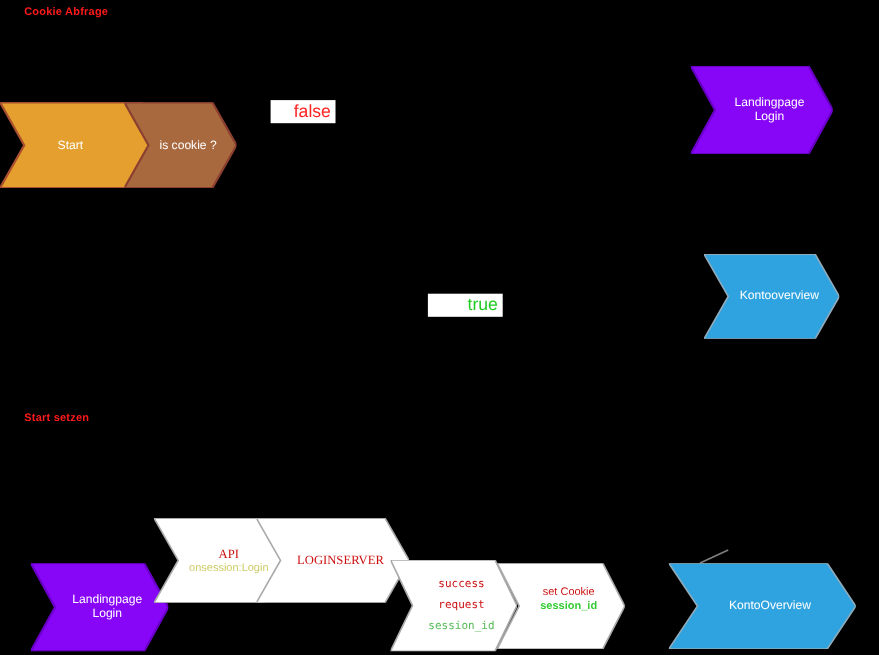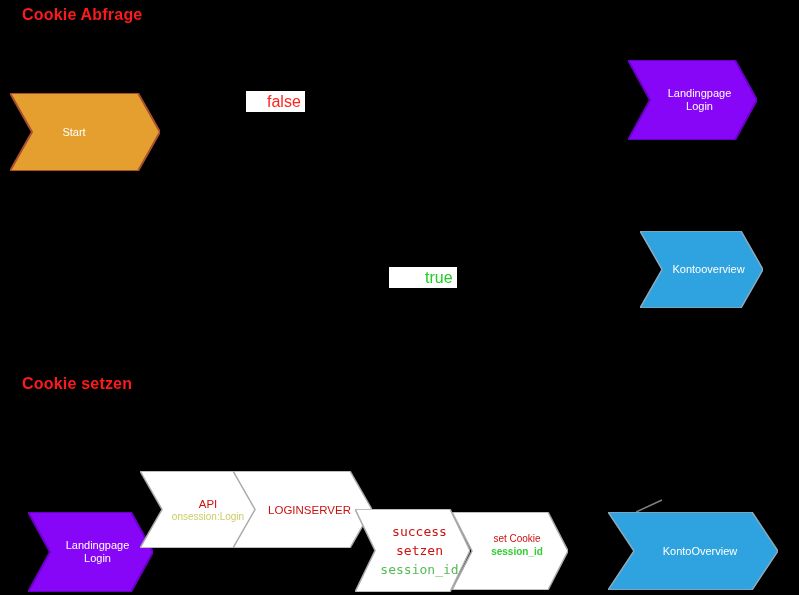--- a/index.html
+++ b/index.html
@@ -2,59 +2,67 @@
 <html><head>
 <meta charset="utf-8">
 <style>
   html,body{margin:0;padding:0;background:#000;}
   .canvas{
     position:relative;width:799px;height:595px;background:#000;
     overflow:hidden;font-family:"Liberation Sans",sans-serif;
   }
   .abs{position:absolute;}
   .section-label{
-    color:#FF1A1A;font-size:16px;font-weight:bold;letter-spacing:.2px;
+    color:#FF1A1A;font-size:10px;font-weight:bold;letter-spacing:.2px;
   }
   .shape{position:absolute;}
   .shape svg{display:block;}
   .shape-label{
     position:absolute;inset:0;display:flex;flex-direction:column;
     align-items:center;justify-content:center;text-align:center;
     pointer-events:none;padding-left:14px;box-sizing:border-box;
   }
   .txt-white{color:#FFFFFF;font-size:11px;line-height:13px;}
-  .txt-red{color:#CC1111;font-size:11.5px;line-height:14px;}
+  .txt-red{color:#CC1111;font-size:11.5px;line-height:14px;font-family:Liberation Serif, serif;}
   .txt-khaki{color:#CCCC66;font-size:10px;line-height:12px;}
-  .mono{font-family:"DejaVu Sans Mono",monospace;font-size:13px;line-height:19px;}
+  .mono{font-family:"DejaVu Sans Mono",monospace;font-size:10px;line-height:19px;}
   .mono-red{color:#CC1111;}
   .mono-green{color:#55BB55;}
   .small-red{color:#CC1111;font-size:10px;line-height:13px;}
   .small-green-bold{color:#33CC33;font-size:10px;line-height:13px;font-weight:bold;}
   .branch-label{
     background:#FFFFFF;padding:1px 4px;font-size:16px;line-height:19px;
   }
   .branch-false{color:#FF2222;}
   .branch-true{color:#22CC22;padding-left:36px;}
 </style>
 </head>
 <body>
 
 <div class="canvas">
 
   <div class="abs section-label" style="left:22px;top:6px;">Cookie Abfrage</div>
 
-  <div class="shape" style="left:10px;top:93px;width:150px;height:78px;">
+  <div class="shape" style="left:0px;top:93px;width:150px;height:78px;">
     <svg width="150" height="78">
       <polygon points="0,0 128,0 150,39 128,78 0,78 22,39" fill="#E49F2E" stroke="#AA4F2F" stroke-width="2"></polygon>
     </svg>
     <div class="shape-label" style="right:36px;">
       <span class="txt-white">Start</span>
     </div>
   </div>
 
+  <div class="shape" style="left:113px;top:93px;width:102px;height:78px;">
+    <svg width="102" height="78">
+      <polygon points="0,0 80,0 102,39 80,78 0,78 22,39" fill="#A9693F" stroke="#8B3F2F" stroke-width="2"></polygon>
+    </svg>
+    <div class="shape-label">
+      <span class="txt-white">is cookie ?</span>
+    </div>
+  </div>
 
   <div class="abs branch-label branch-false" style="left:246px;top:91px;padding-left:21px;">false</div>
 
   <div class="shape" style="left:628px;top:60px;width:129px;height:80px;">
     <svg width="129" height="80">
       <polygon points="0,0 107,0 129,40 107,80 0,80 22,40" fill="#8806F8" stroke="#6A00C8" stroke-width="2"></polygon>
     </svg>
     <div class="shape-label">
       <span class="txt-white">Landingpage</span>
       <span class="txt-white">Login</span>
@@ -65,21 +73,21 @@
     <svg width="123" height="77">
       <polygon points="0,0 101,0 123,38.5 101,77 0,77 22,38.5" fill="#2FA3DF" stroke="#8FAABB" stroke-width="1.5"></polygon>
     </svg>
     <div class="shape-label">
       <span class="txt-white">Kontooverview</span>
     </div>
   </div>
 
   <div class="abs branch-label branch-true" style="left:389px;top:267px;">true</div>
 
-  <div class="abs section-label" style="left:22px;top:375px;">Cookie setzen</div>
+  <div class="abs section-label" style="left:22px;top:375px;">Start setzen</div>
 
   <div class="shape" style="left:28px;top:512px;width:125px;height:80px;">
     <svg width="125" height="80">
       <polygon points="0,0 103,0 125,40 103,80 0,80 22,40" fill="#8806F8" stroke="#6A00C8" stroke-width="2"></polygon>
     </svg>
     <div class="shape-label">
       <span class="txt-white">Landingpage</span>
       <span class="txt-white">Login</span>
     </div>
   </div>
@@ -102,21 +110,21 @@
       <span class="txt-red">LOGINSERVER</span>
     </div>
   </div>
 
   <div class="shape" style="left:355px;top:509px;width:115px;height:83px;">
     <svg width="115" height="83">
       <polygon points="0,0 95,0 115,41.5 95,83 0,83 20,41.5" fill="#FFFFFF" stroke="#AAAAAA" stroke-width="1.5"></polygon>
     </svg>
     <div class="shape-label">
       <span class="mono mono-red">success</span>
-      <span class="mono mono-red">setzen</span>
+      <span class="mono mono-red">request</span>
       <span class="mono mono-green">session_id</span>
     </div>
   </div>
 
   <div class="shape" style="left:452px;top:512px;width:116px;height:65px;">
     <svg width="116" height="78">
       <polygon points="0,0 96,0 116,39 96,78 0,78 20,39" fill="#FFFFFF" stroke="#AAAAAA" stroke-width="1.5"></polygon>
     </svg>
     <div class="shape-label">
       <span class="small-red">set Cookie</span>

